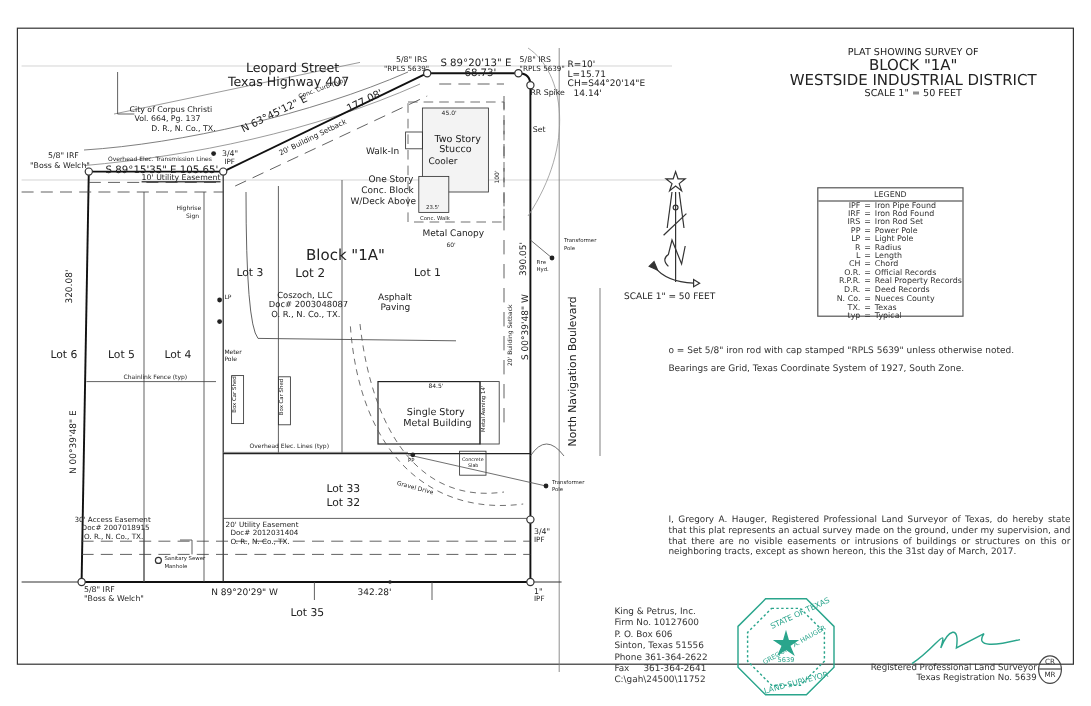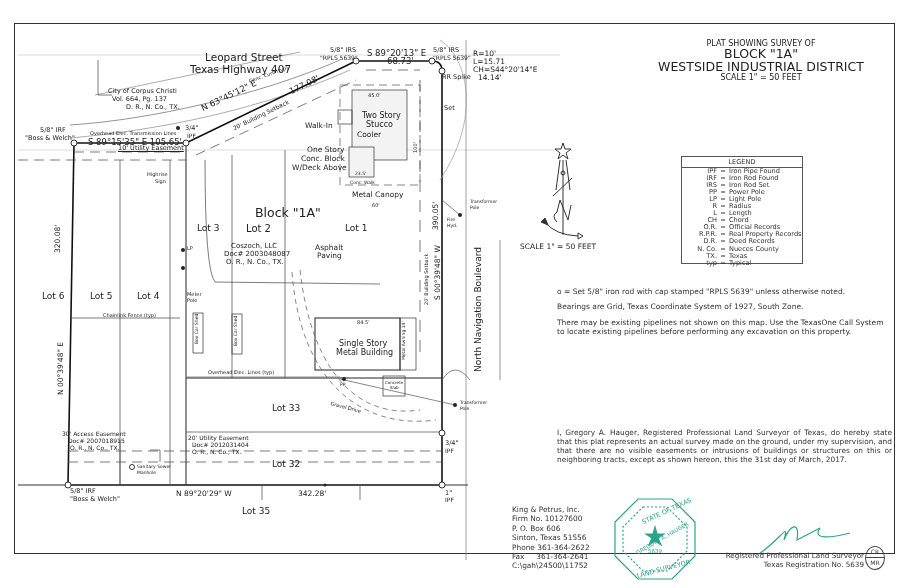--- a/index.html
+++ b/index.html
@@ -230,21 +230,20 @@
       <span class="eq">=</span>
       <span>Typical</span>
     </div>
 </div>
 
 <div class="t" style="left:520px;top:243px;font-size:7.5px;">SCALE 1" = 50 FEET</div>
 
 <div class="notes">
   <p>o = Set 5/8" iron rod with cap stamped "RPLS 5639" unless otherwise noted.</p>
   <p>Bearings are Grid, Texas Coordinate System of 1927, South Zone.</p>
-  <p>There may be existing pipelines not shown on this map. Use the TexasOne Call System to locate existing pipelines before performing any excavation on this property.</p>
 </div>
 
 <div class="cert">I, Gregory A. Hauger, Registered Professional Land Surveyor of Texas, do hereby state that this plat represents an actual survey made on the ground, under my supervision, and that there are no visible easements or intrusions of buildings or structures on this or neighboring tracts, except as shown hereon, this the 31st day of March, 2017.</div>
 
 <div class="firm">
   <div>King &amp; Petrus, Inc.</div>
   <div>Firm No. 10127600</div>
   <div>P. O. Box 606</div>
   <div>Sinton, Texas 51556</div>
   <div>Phone 361-364-2622</div>
@@ -350,21 +349,21 @@
 <div class="t" style="left:470px;top:200px;font-size:4.5px;">Transformer</div>
 <div class="t" style="left:470px;top:206px;font-size:4.5px;">Pole</div>
 <div class="t" style="left:447px;top:218px;font-size:4.5px;">Fire</div>
 <div class="t" style="left:447px;top:224px;font-size:4.5px;">Hyd.</div>
 <div class="t" style="left:424px;top:305px;font-size:5px;transform:rotate(-90deg);transform-origin:left top;">20' Building Setback</div>
 <div class="t" style="left:474px;top:372px;font-size:9px;transform:rotate(-90deg);transform-origin:left top;">North Navigation Boulevard</div>
 <div class="t" style="left:460px;top:401px;font-size:4.5px;">Transformer</div>
 <div class="t" style="left:460px;top:407px;font-size:4.5px;">Pole</div>
 
 <div class="t" style="left:272px;top:404px;font-size:9px;">Lot 33</div>
-<div class="t" style="left:272px;top:460px;font-size:9px;">Lot 32</div>
+<div class="t" style="left:272px;top:416px;font-size:9px;">Lot 32</div>
 <div class="t" style="left:62px;top:431px;font-size:6px;">30' Access Easement</div>
 <div class="t" style="left:68px;top:438px;font-size:6px;">Doc# 2007018915</div>
 <div class="t" style="left:70px;top:445px;font-size:6px;">O. R., N. Co., TX.</div>
 <div class="t" style="left:188px;top:435px;font-size:6px;">20' Utility Easement</div>
 <div class="t" style="left:192px;top:442px;font-size:6px;">Doc# 2012031404</div>
 <div class="t" style="left:192px;top:449px;font-size:6px;">O. R., N. Co., TX.</div>
 <div class="t" style="left:137px;top:465px;font-size:4.5px;">Sanitary Sewer</div>
 <div class="t" style="left:137px;top:471px;font-size:4.5px;">Manhole</div>
 <div class="t" style="left:445px;top:440px;font-size:6.5px;">3/4"</div>
 <div class="t" style="left:445px;top:448px;font-size:6px;">IPF</div>

